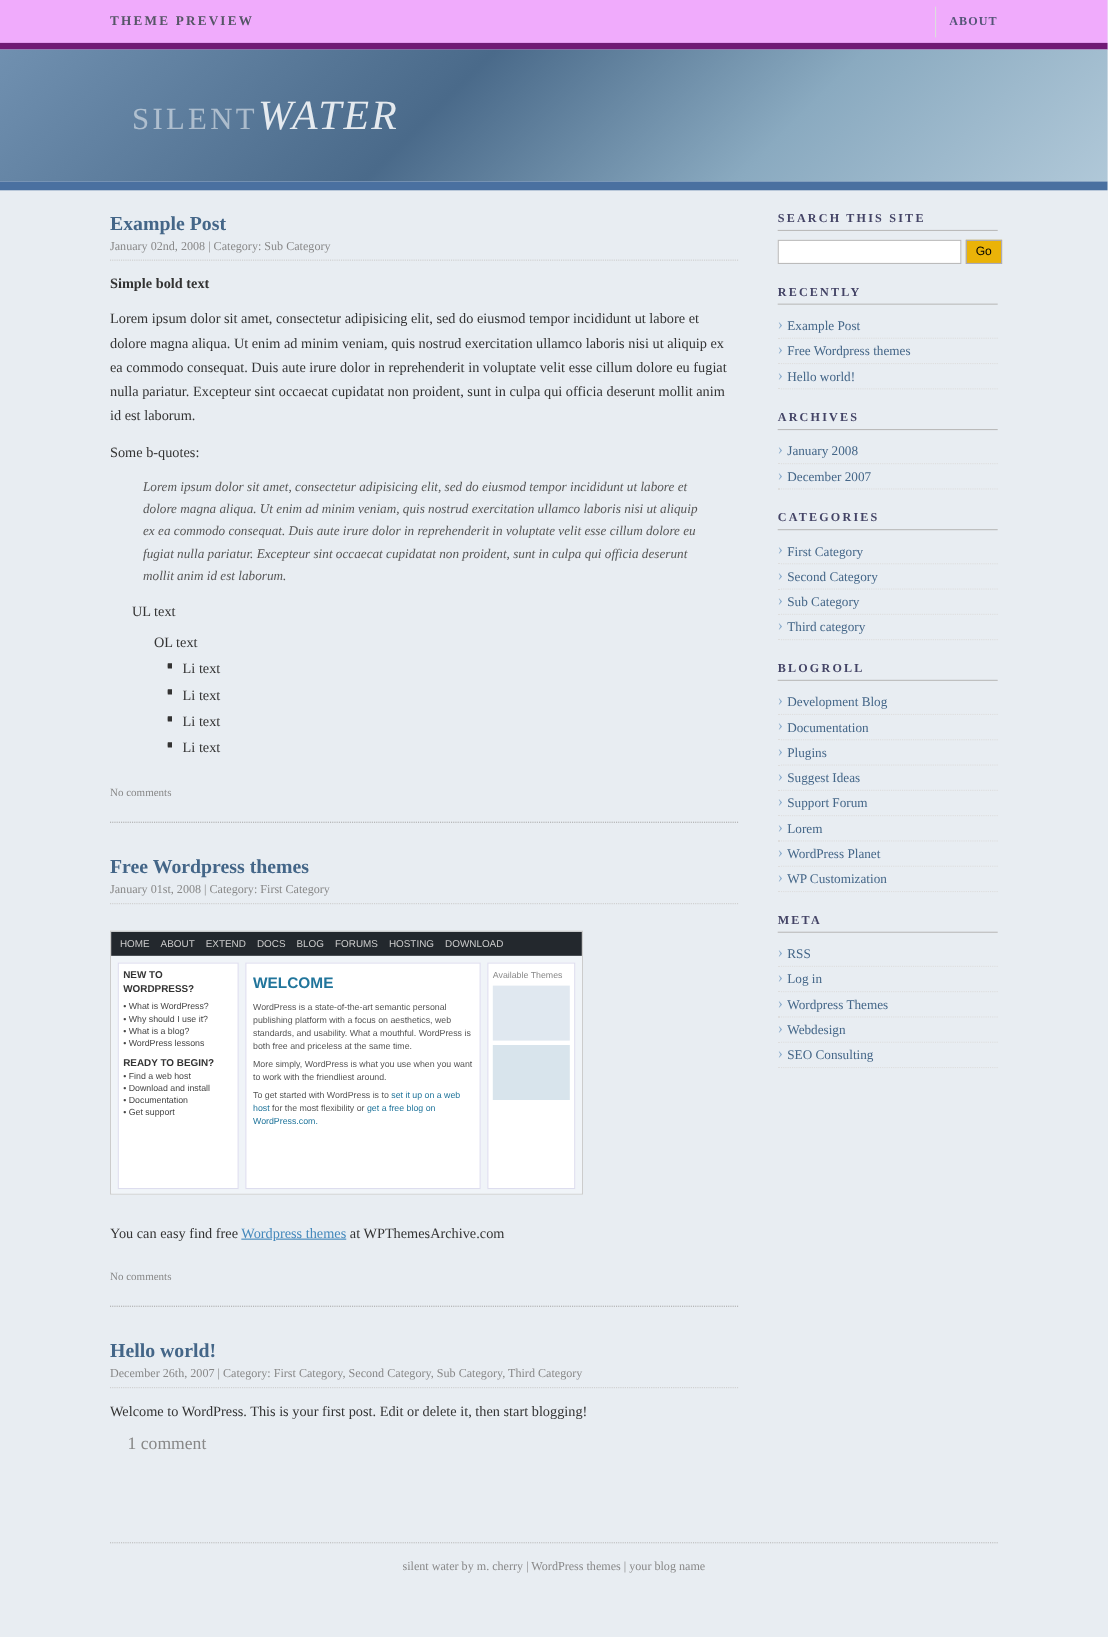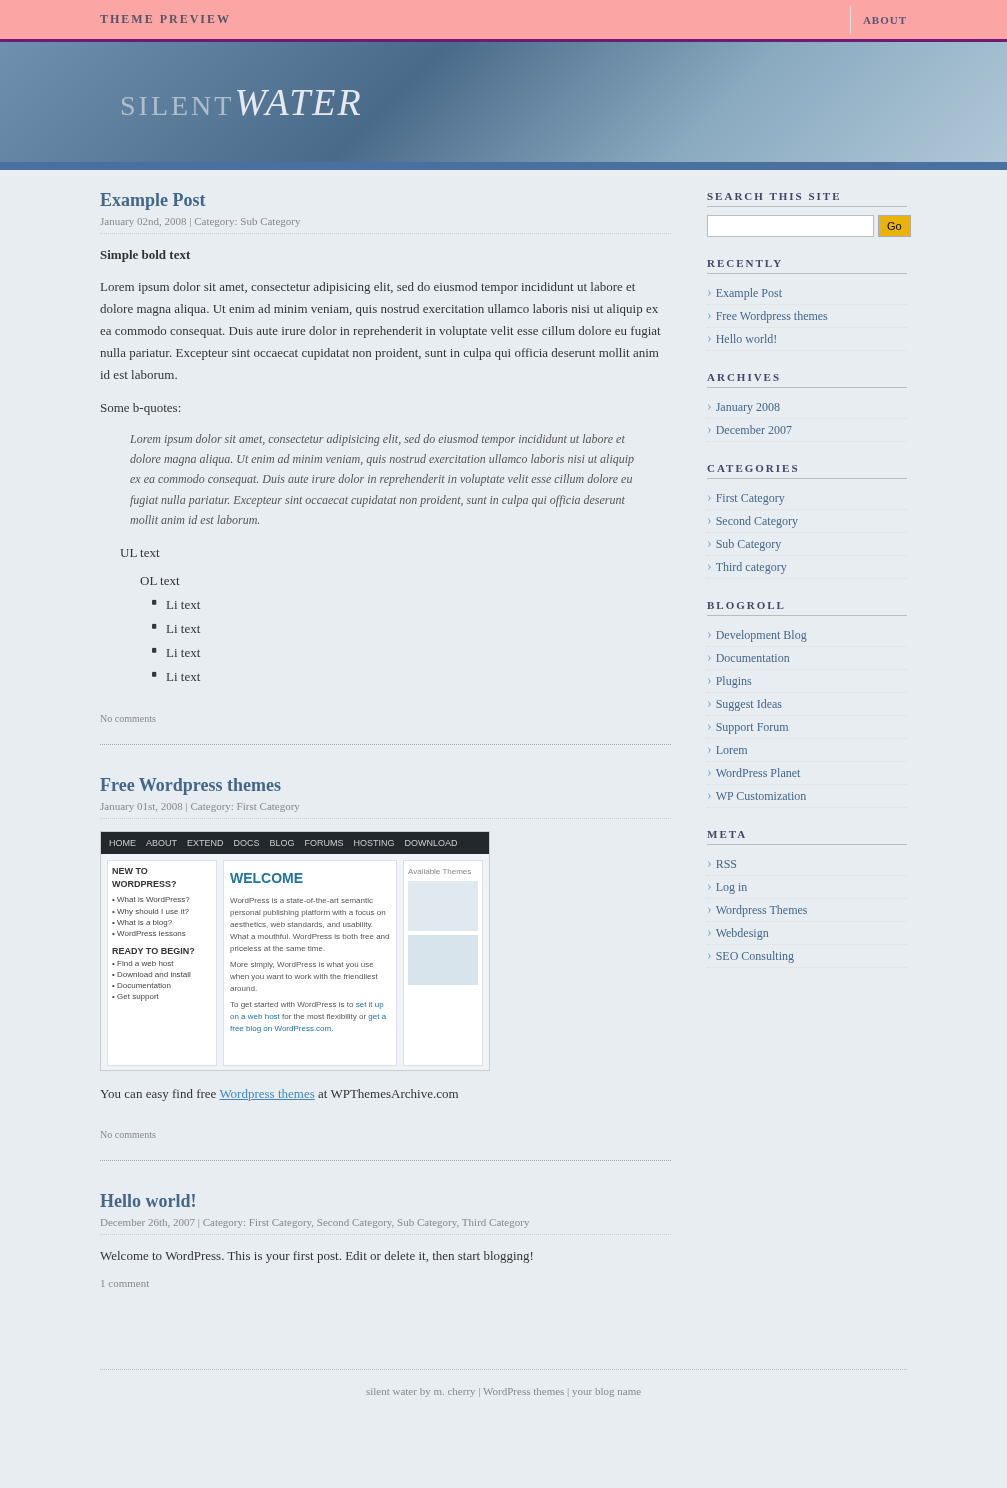--- a/index.html
+++ b/index.html
@@ -1,21 +1,21 @@
 <!DOCTYPE html>
 <html><head>
   <meta charset="utf-8">
   <style>
     * { margin: 0; padding: 0; box-sizing: border-box; }
     body { font-family: Georgia, 'Times New Roman', serif; font-size: 13px; color: #333; background: #e8edf2; }
     #header { max-width: 807px; margin: 0 auto; padding: 0 0; display: flex; justify-content: space-between; align-items: center; }
     #site-title { padding: 12px 0; font-size: 12px; font-weight: bold; letter-spacing: 2px; color: #556; text-transform: uppercase; }
 
     
-    #nav { background: #fca5a5; border-bottom: 3px solid #701a75; }
+    #nav { background: #f0abfc; border-bottom: 6px solid #701a75; }
 
     
     #banner { background: linear-gradient(135deg, #7090b0 0%, #4a6a8a 40%, #8aaac0 70%, #b0c8d8 100%); height: 120px; display: flex; align-items: center; padding-left: 120px; }
     #banner-text { font-size: 38px; color: rgba(255,255,255,0.85); letter-spacing: 2px; font-style: italic; }
     #banner-text span { font-style: normal; font-weight: normal; color: rgba(255,255,255,0.5); font-size: 28px; letter-spacing: 3px; }
 
     
     .blue-bar { height: 8px; background: #4a70a0; }
 
     
@@ -30,21 +30,21 @@
     .post-title a { color: #446688; text-decoration: none; }
     .post-meta { font-size: 11px; color: #888; margin-bottom: 10px; border-bottom: 1px dotted #ccc; padding-bottom: 6px; }
     .post-content { font-size: 13px; line-height: 1.7; color: #333; }
     .post-content p { margin-bottom: 10px; }
     .post-content strong { font-weight: bold; }
     .blockquote { margin: 10px 20px; padding: 0 10px; font-style: italic; color: #555; font-size: 12px; line-height: 1.7; }
     .post-content ul { margin-left: 40px; margin-bottom: 8px; }
     .post-content ul li { list-style: none; position: relative; padding-left: 14px; }
     .post-content ul li::before { content: '■'; position: absolute; left: 0; color: #333; font-size: 8px; top: 2px; }
     .no-comments { font-size: 10px; color: #888; margin-top: 24px; }
-    .comments-link { font-size: 11px; color: #888; margin-top: 8px; }
+    .comments-link { font-size: 16px; color: #888; margin-top: 8px; margin-left: 16px; }
 
     .inline-link { color: #4488bb; text-decoration: underline; }
 
     
     #sidebar { width: 200px; flex-shrink: 0; }
     .widget { margin-bottom: 20px; }
     .widget-title { font-size: 11px; font-weight: bold; letter-spacing: 2px; text-transform: uppercase; color: #446; border-bottom: 1px solid #bbb; padding-bottom: 4px; margin-bottom: 8px; }
     .widget ul { list-style: none; }
     .widget ul li { padding: 3px 0; border-bottom: 1px dotted #ddd; font-size: 12px; }
     .widget ul li a { color: #446688; text-decoration: none; display: flex; align-items: center; gap: 4px; }
@@ -106,21 +106,21 @@
       <div class="no-comments">No comments</div>
     </div>
 
     <div class="post">
       <h2 class="post-title">
         <a href="#">Free Wordpress themes</a>
       </h2>
       <div class="post-meta">January 01st, 2008 | Category: First Category</div>
       <div class="post-content">
 
-        <div style="border:1px solid #ccc; width:390px; height:240px; background:#f5f8fb; margin:12px 0; overflow:hidden;">
+        <div style="border:1px solid #ccc; width:430px; height:240px; background:#f5f8fb; margin:24px 0; overflow:hidden;">
           <div style="background:#23282d; height:22px; display:flex; align-items:center; padding:0 8px; gap:10px;">
             <span style="color:#ccc; font-size:9px; font-family:Arial,sans-serif;">HOME</span>
             <span style="color:#ccc; font-size:9px; font-family:Arial,sans-serif;">ABOUT</span>
             <span style="color:#ccc; font-size:9px; font-family:Arial,sans-serif;">EXTEND</span>
             <span style="color:#ccc; font-size:9px; font-family:Arial,sans-serif;">DOCS</span>
             <span style="color:#ccc; font-size:9px; font-family:Arial,sans-serif;">BLOG</span>
             <span style="color:#ccc; font-size:9px; font-family:Arial,sans-serif;">FORUMS</span>
             <span style="color:#ccc; font-size:9px; font-family:Arial,sans-serif;">HOSTING</span>
             <span style="color:#ccc; font-size:9px; font-family:Arial,sans-serif;">DOWNLOAD</span>
           </div>

